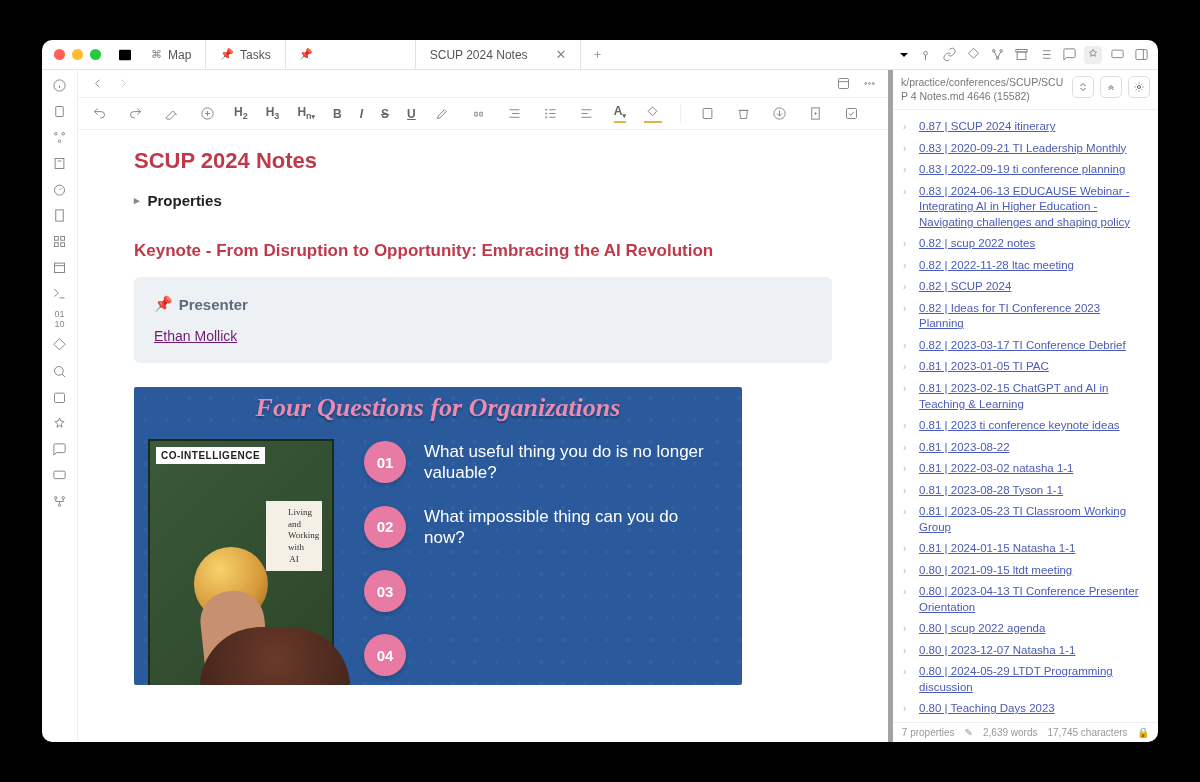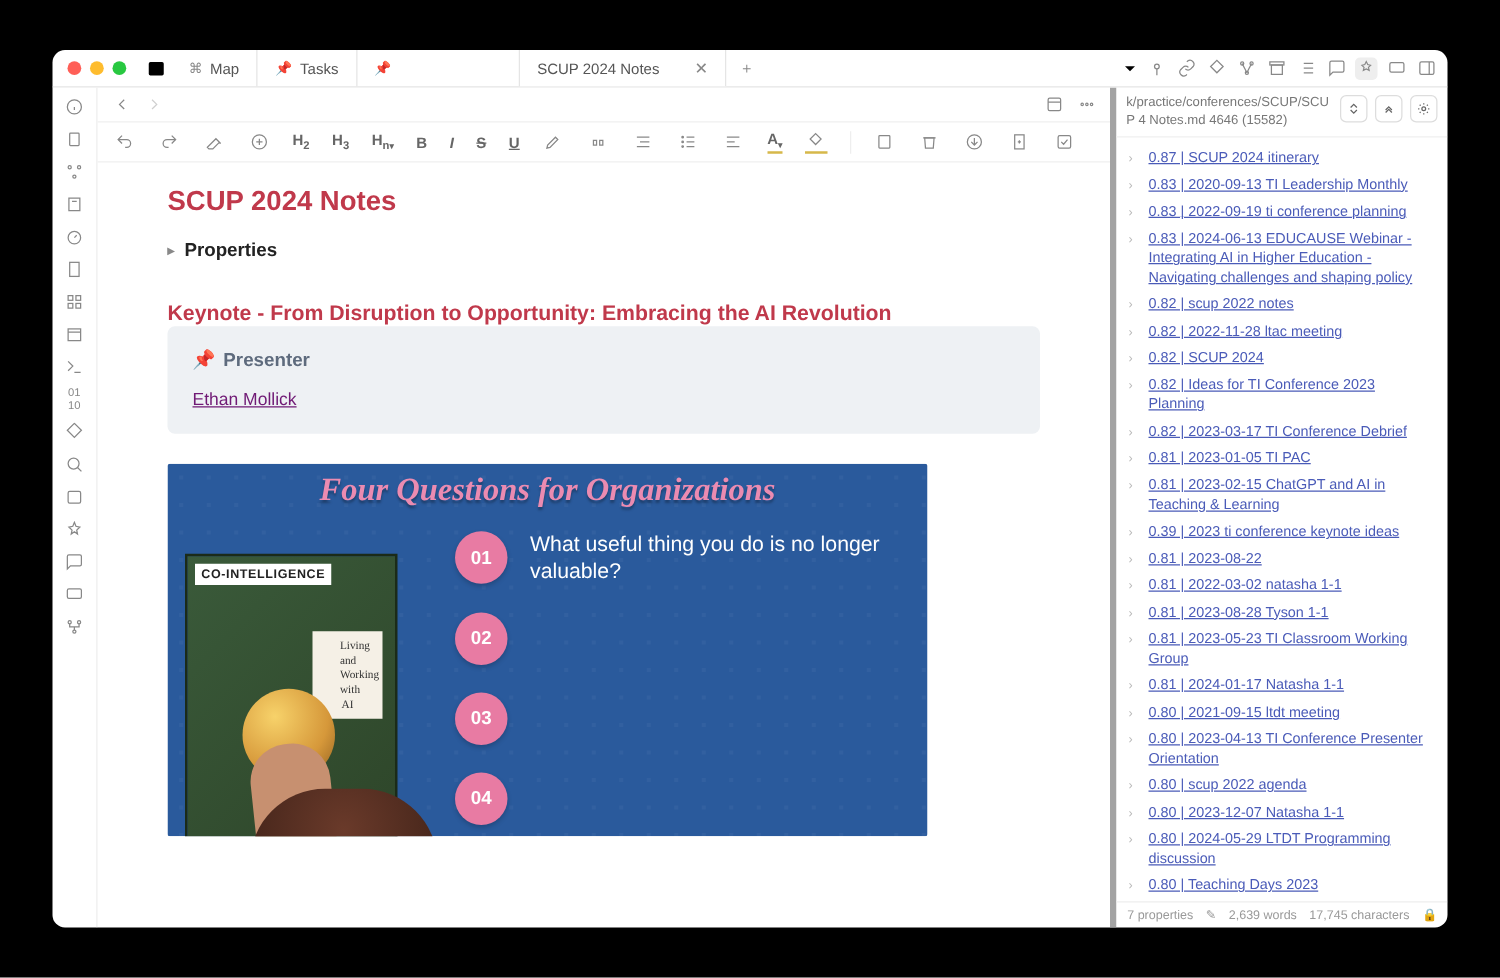--- a/index.html
+++ b/index.html
@@ -59,21 +59,21 @@
   .nb { height:28px; display:flex; align-items:center; padding:0 10px; gap:8px; border-bottom:1px solid #f0f0f0; }
   .nb-spacer { flex:1; }
   .toolbar { height:32px; display:flex; align-items:center; padding:0 12px; gap:18px; border-bottom:1px solid #f0f0f0; }
   .toolbar .sep { width:1px; height:18px; background:#eee; }
   .toolbar .t { font-size:12px; color:#666; font-weight:600; cursor:pointer; }
   .toolbar .t sub { font-size:9px; }
   .content { flex:1; overflow:auto; padding: 18px 56px; }
   h1.title { color:#c0394b; font-size:22px; font-weight:700; margin-bottom:18px; }
   .prop-row { display:flex; align-items:center; gap:8px; font-size:15px; font-weight:600; color:#222; margin-bottom:32px; cursor:pointer; }
   .prop-row .chev { color:#888; font-size:11px; }
-  h2.section { color:#c0394b; font-size:17px; font-weight:700; margin-bottom:0; }
+  h2.section { color:#c0394b; font-size:17px; font-weight:700; margin-bottom:16px; }
   .callout {
     background:#eef1f4;
     border-radius:6px;
     padding:18px 20px;
     margin-bottom:24px;
   }
   .callout-head { display:flex; align-items:center; gap:6px; color:#5e6b7d; font-weight:600; font-size:15px; margin-bottom:14px; }
   .callout a { color:#701a75; text-decoration:underline; font-size:14px; }
   .slide {
     width:608px; height:298px;
@@ -88,22 +88,22 @@
     position:absolute; top:6px; left:0; right:0;
     text-align:center;
     font-family: Georgia, serif;
     font-style:italic;
     font-weight:700;
     font-size:26px;
     color:#eb8bb1;
     text-shadow:0 2px 2px rgba(0,0,0,0.3);
   }
   .book {
-    position:absolute; left:14px; top:72px;
-    width:170px; height:260px;
+    position:absolute; left:14px; top:52px;
+    width:186px; height:260px;
     background:linear-gradient(135deg,#3a5a3a,#2d4428);
     border:2px solid #1b2b18;
   }
   .book-label {
     position:absolute; top:6px; left:6px;
     background:#fff; color:#222;
     font-size:10px; font-weight:700;
     padding:3px 5px;
     letter-spacing:0.5px;
   }
@@ -543,20 +543,21 @@
             <div class="book-hand"></div>
             <div class="book-head"></div>
           </div>
           <div class="q-list" id="qlist">
               <div class="q-item">
                 <div class="q-num">01</div>
                 <div class="q-text">What useful thing you do is no longer valuable?</div>
               </div>
               <div class="q-item">
                 <div class="q-num">02</div>
+                <div class="q-text">What impossible thing can you do now?</div>
               </div>
               <div class="q-item">
                 <div class="q-num">03</div>
               </div>
               <div class="q-item">
                 <div class="q-num">04</div>
               </div>
             </div>
         </div>
       </div>
@@ -584,21 +585,21 @@
             </svg>
           </div>
       </div>
       <div class="rp-list" id="rplist">
           <div class="rp-item">
             <span class="chev">›</span>
             <a href="#">0.87 | SCUP 2024 itinerary</a>
           </div>
           <div class="rp-item">
             <span class="chev">›</span>
-            <a href="#">0.83 | 2020-09-13 TI Leadership Monthly</a>
+            <a href="#">0.83 | 2020-09-21 TI Leadership Monthly</a>
           </div>
           <div class="rp-item">
             <span class="chev">›</span>
             <a href="#">0.83 | 2022-09-19 ti conference planning</a>
           </div>
           <div class="rp-item">
             <span class="chev">›</span>
             <a href="#">0.83 | 2024-06-13 EDUCAUSE Webinar - Integrating AI in Higher Education - Navigating challenges and shaping policy</a>
           </div>
           <div class="rp-item">
@@ -624,41 +625,41 @@
           <div class="rp-item">
             <span class="chev">›</span>
             <a href="#">0.81 | 2023-01-05 TI PAC</a>
           </div>
           <div class="rp-item">
             <span class="chev">›</span>
             <a href="#">0.81 | 2023-02-15 ChatGPT and AI in Teaching &amp; Learning</a>
           </div>
           <div class="rp-item">
             <span class="chev">›</span>
-            <a href="#">0.39 | 2023 ti conference keynote ideas</a>
+            <a href="#">0.81 | 2023 ti conference keynote ideas</a>
           </div>
           <div class="rp-item">
             <span class="chev">›</span>
             <a href="#">0.81 | 2023-08-22</a>
           </div>
           <div class="rp-item">
             <span class="chev">›</span>
             <a href="#">0.81 | 2022-03-02 natasha 1-1</a>
           </div>
           <div class="rp-item">
             <span class="chev">›</span>
             <a href="#">0.81 | 2023-08-28 Tyson 1-1</a>
           </div>
           <div class="rp-item">
             <span class="chev">›</span>
             <a href="#">0.81 | 2023-05-23 TI Classroom Working Group</a>
           </div>
           <div class="rp-item">
             <span class="chev">›</span>
-            <a href="#">0.81 | 2024-01-17 Natasha 1-1</a>
+            <a href="#">0.81 | 2024-01-15 Natasha 1-1</a>
           </div>
           <div class="rp-item">
             <span class="chev">›</span>
             <a href="#">0.80 | 2021-09-15 ltdt meeting</a>
           </div>
           <div class="rp-item">
             <span class="chev">›</span>
             <a href="#">0.80 | 2023-04-13 TI Conference Presenter Orientation</a>
           </div>
           <div class="rp-item">

